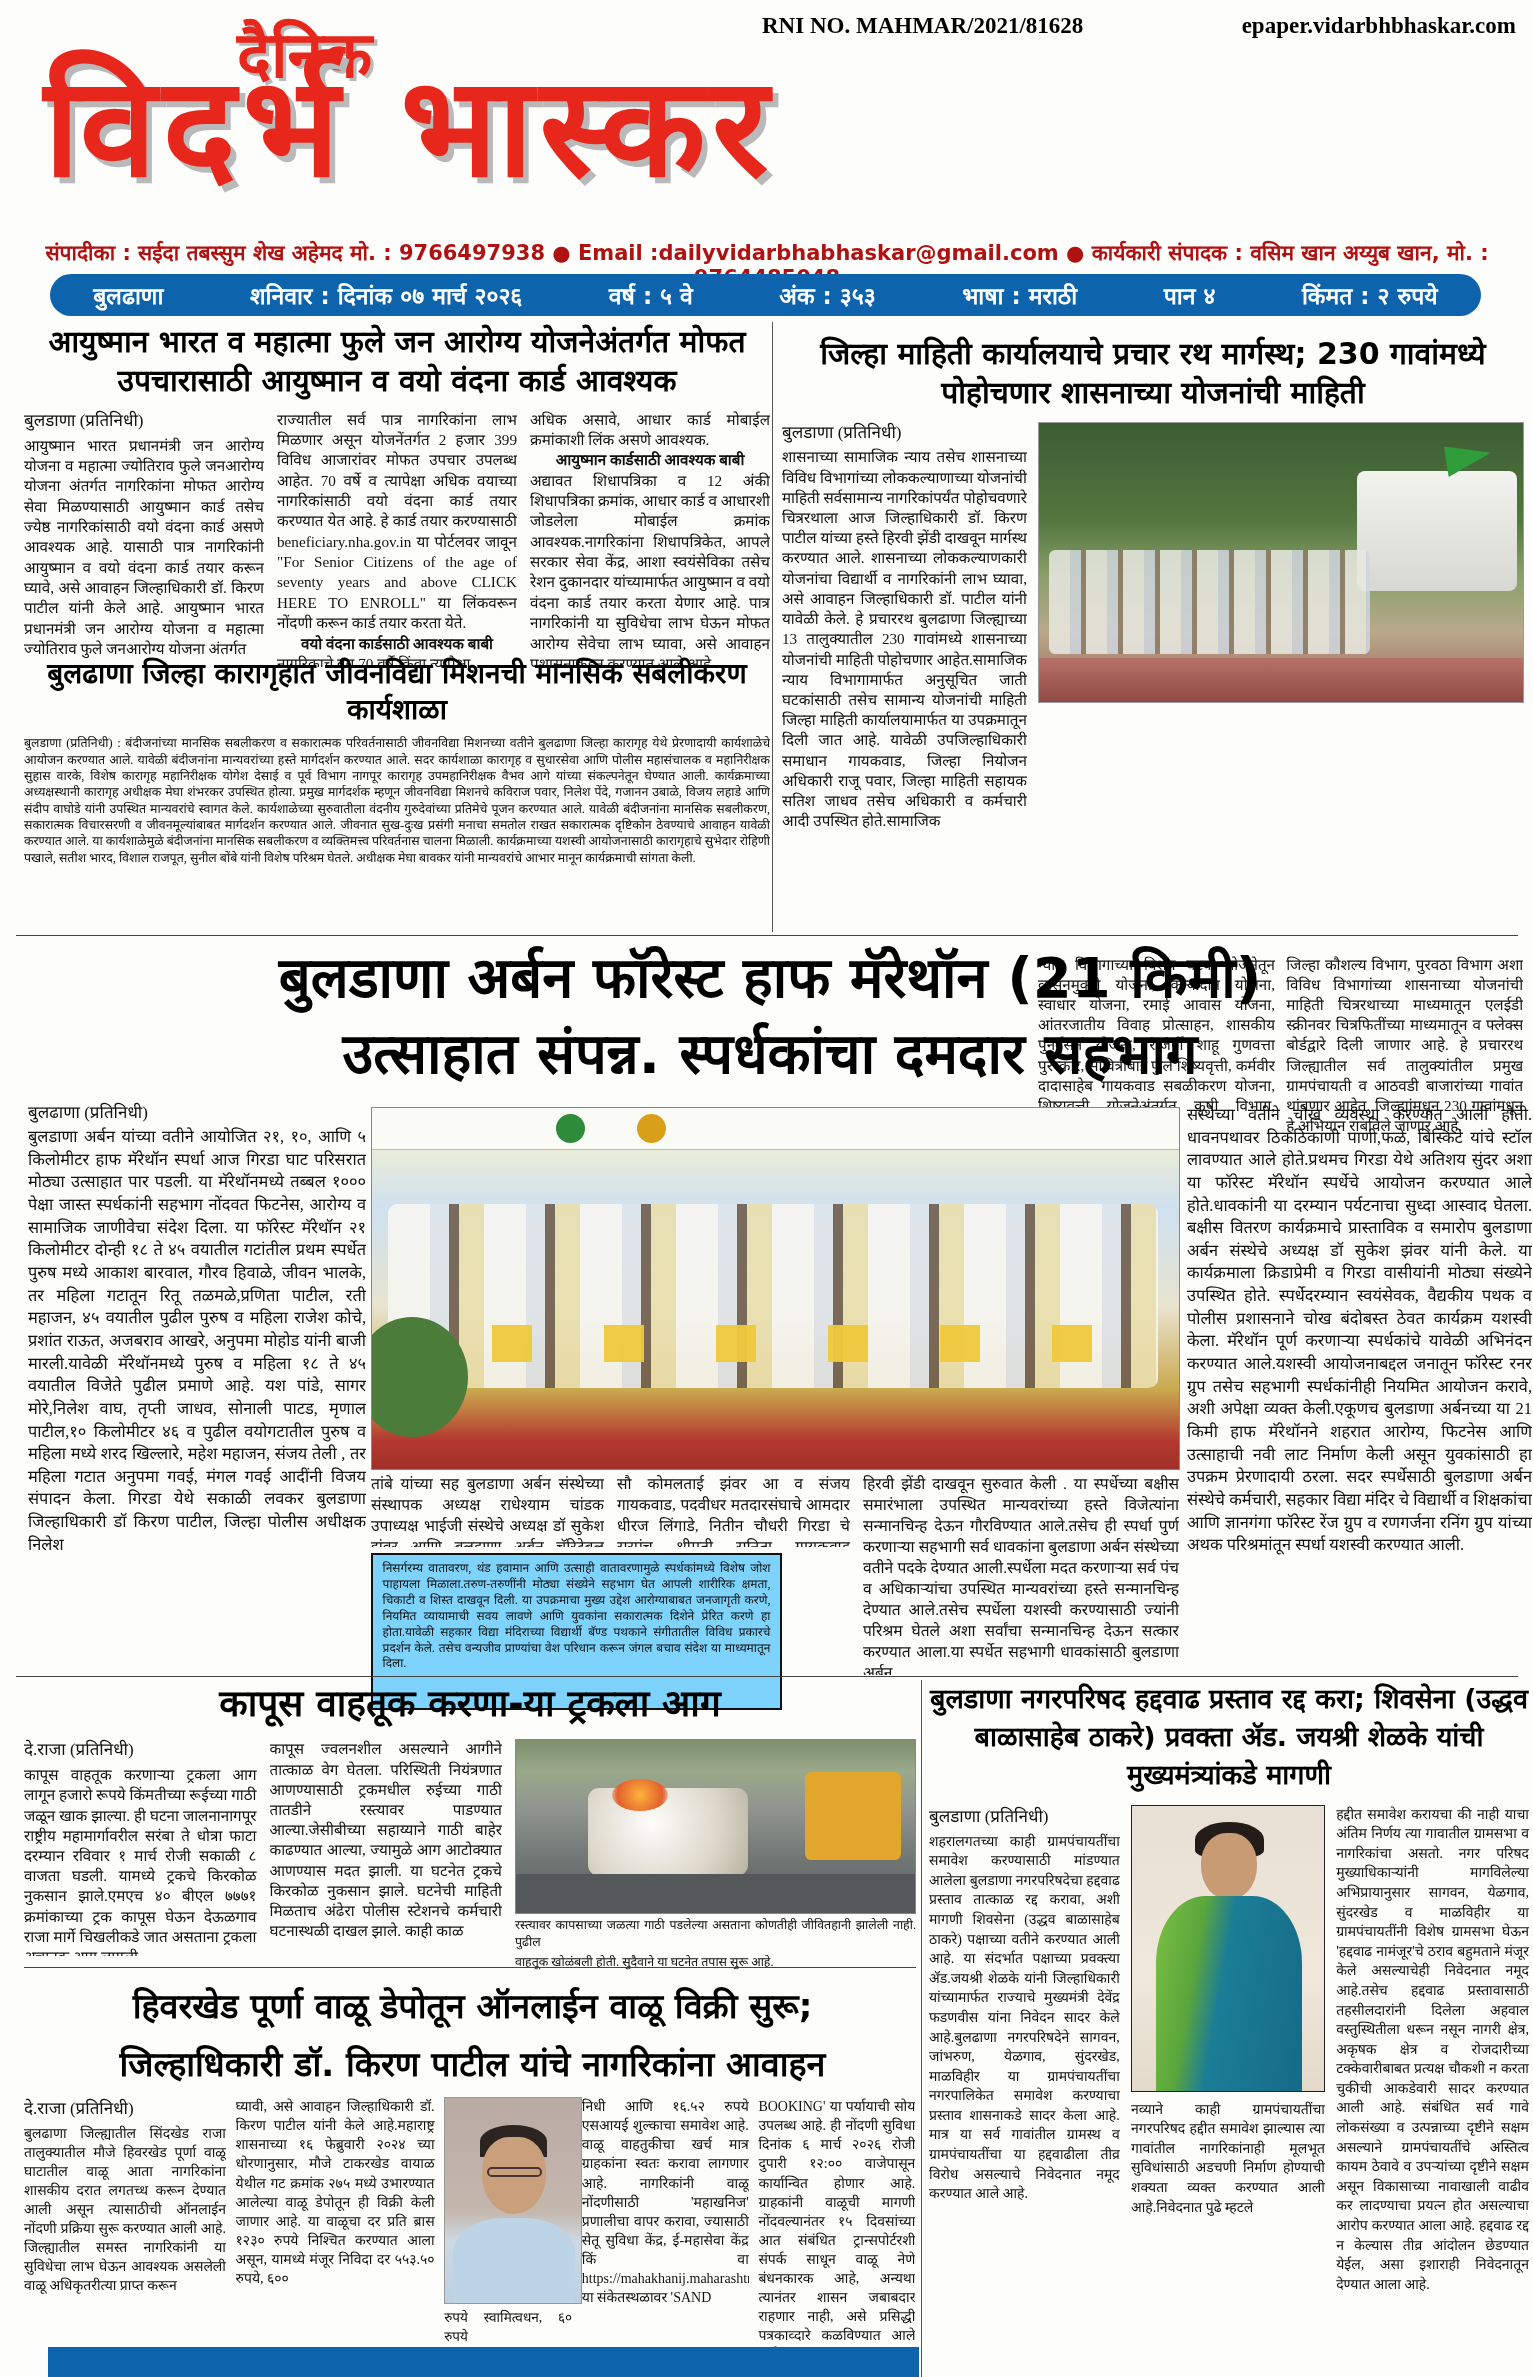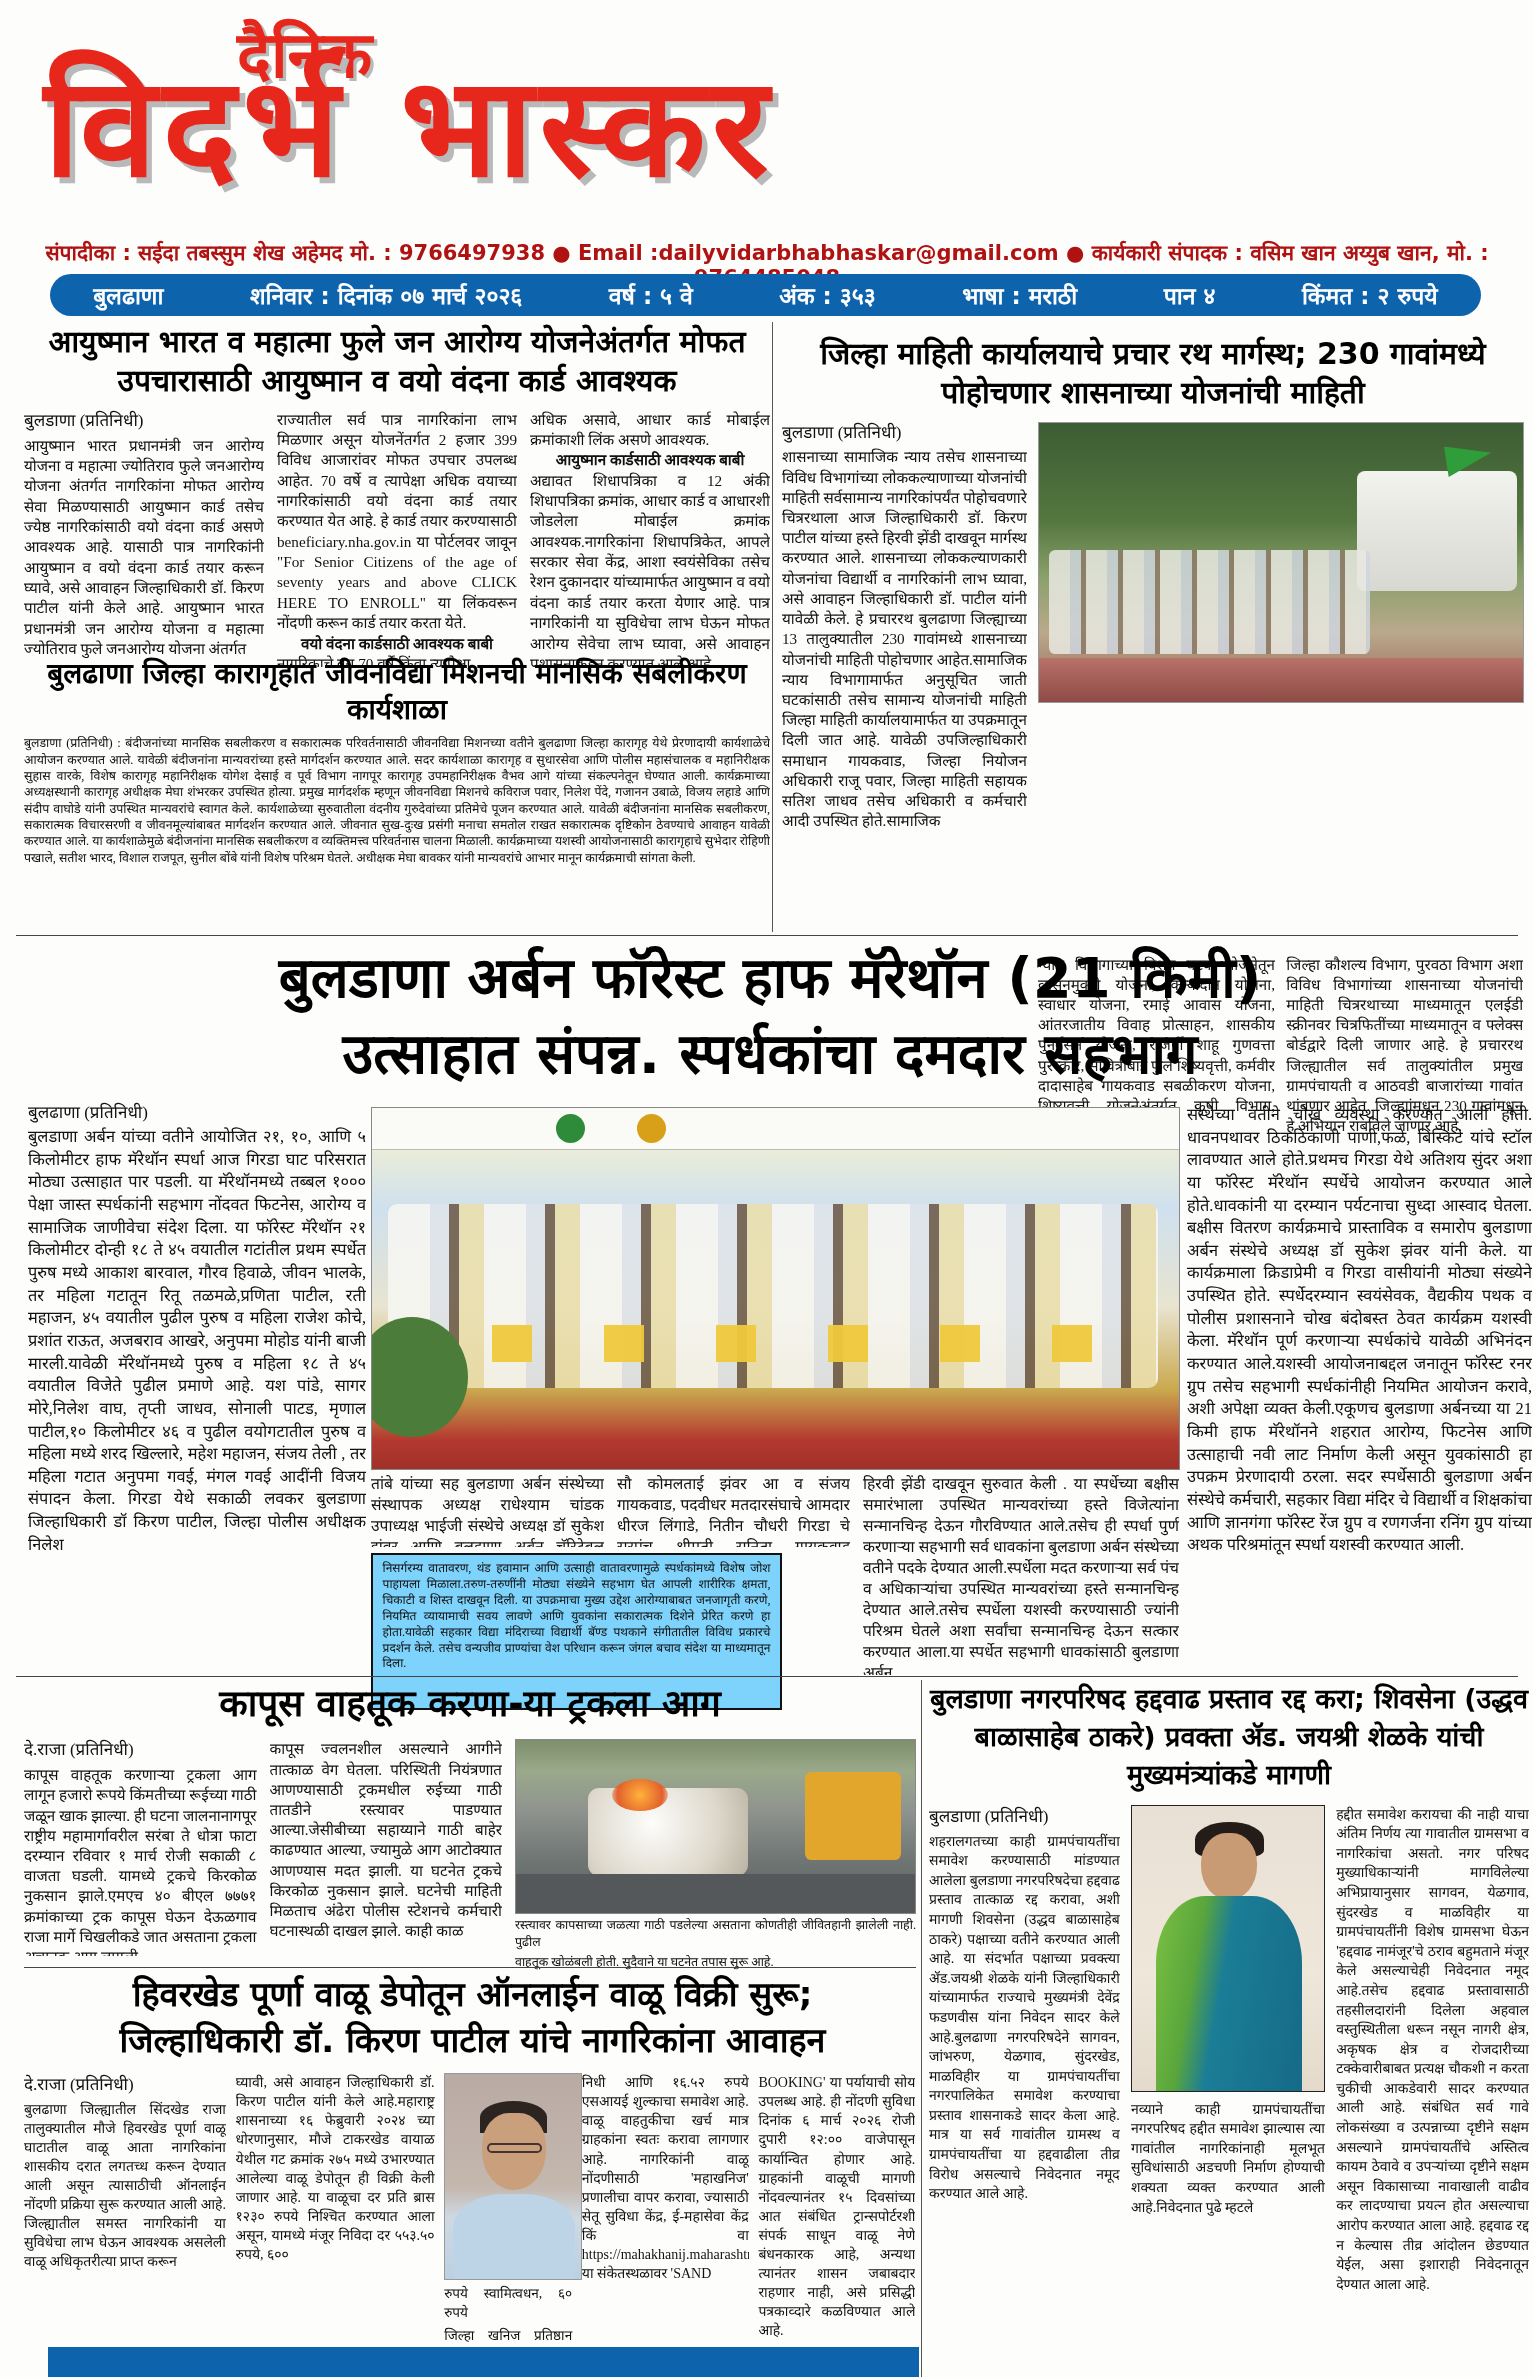--- a/index.html
+++ b/index.html
@@ -91,21 +91,21 @@
   .photo-truck .bales{position:absolute;left:72px;top:48px;width:160px;height:88px;border-radius:11.2px;
       background:radial-gradient(circle at 40% 40%,#fdfdfb,#ddd8cb 60%,#b9b2a2);}
   .photo-truck .fire{position:absolute;left:96px;top:39px;width:56px;height:32px;border-radius:50%;
       background:radial-gradient(circle,#ffb23c,#e2612c 70%,transparent);}
   .photo-truck .jcb{position:absolute;right:14.4px;top:32px;width:96px;height:88px;background:#e3a62c;border-radius:6.4px;}
   .photo-truck .road{position:absolute;left:0;bottom:0;width:100%;height:39px;background:#55585a;}
   .truck-caption{font-size:12.4px;line-height:1.35;margin-top:3.2px;text-align:justify;}
 
   
   .sand{position:absolute;top:1972px;left:24px;width:897px;}
-  .sand .headline{font-size:34px;line-height:1.35;}
+  .sand .headline{font-size:34px;line-height:1.35;margin-top:12px;}
   .sand-body{display:flex;gap:9.6px;margin-top:9.6px;}
   .sand .coltxt{font-size:14px;line-height:1.36;height:265px;}
   .sand .c1{width:202px;}
   .sand .c2{width:199px;}
   .sand .c3{width:167px;}
   .sand .c4{width:157px;}
   .sand-photo-wrap{width:128px;}
   .photo-patil{width:138px;height:207px;border:0.8px solid #999;position:relative;overflow:hidden;
       background:linear-gradient(180deg,#b9aba4 0%,#c4b7ae 55%,#cfd9e2 70%,#bcd0e2 100%);}
   .photo-patil .face{position:absolute;left:37px;top:39px;width:64px;height:77px;border-radius:42% 42% 50% 50%;background:#caa07c;}
@@ -130,20 +130,24 @@
       background:linear-gradient(100deg,#7bc142 0%,#5aa63c 28%,#1b7d96 45%,#156a88 100%);}
   .ss-mid .coltxt{margin-top:8px;height:297px;}
 
   .bottom-bar{position:absolute;left:48px;top:2347px;width:871px;height:30.5px;background:#0e63ad;}
 </style>
 </head>
 <body>
 
 <div class="page" data-name="newspaper-page">
 
+  <div class="rni-line" data-name="rni-line">
+    <span data-name="rni-number">RNI NO. MAHMAR/2021/81628</span>
+    <span data-name="epaper-url">epaper.vidarbhbhaskar.com</span>
+  </div>
   <div class="masthead-daily" data-name="masthead-daily-label">दैनिक</div>
   <div class="masthead-title" data-name="newspaper-title">विदर्भ भास्कर</div>
   <div class="editor-line" data-name="editor-line">संपादीका : सईदा तबस्सुम शेख अहेमद  मो. : 9766497938  ● Email :dailyvidarbhabhaskar@gmail.com ● कार्यकारी संपादक : वसिम खान अय्युब खान, मो. : 9764485048</div>
 
   <div class="info-bar" data-name="edition-info-bar">
     <span data-name="edition-city">बुलढाणा</span>
     <span data-name="edition-date">शनिवार : दिनांक ०७ मार्च २०२६</span>
     <span data-name="edition-year">वर्ष : ५ वे</span>
     <span data-name="edition-issue">अंक : ३५३</span>
     <span data-name="edition-language">भाषा : मराठी</span>

